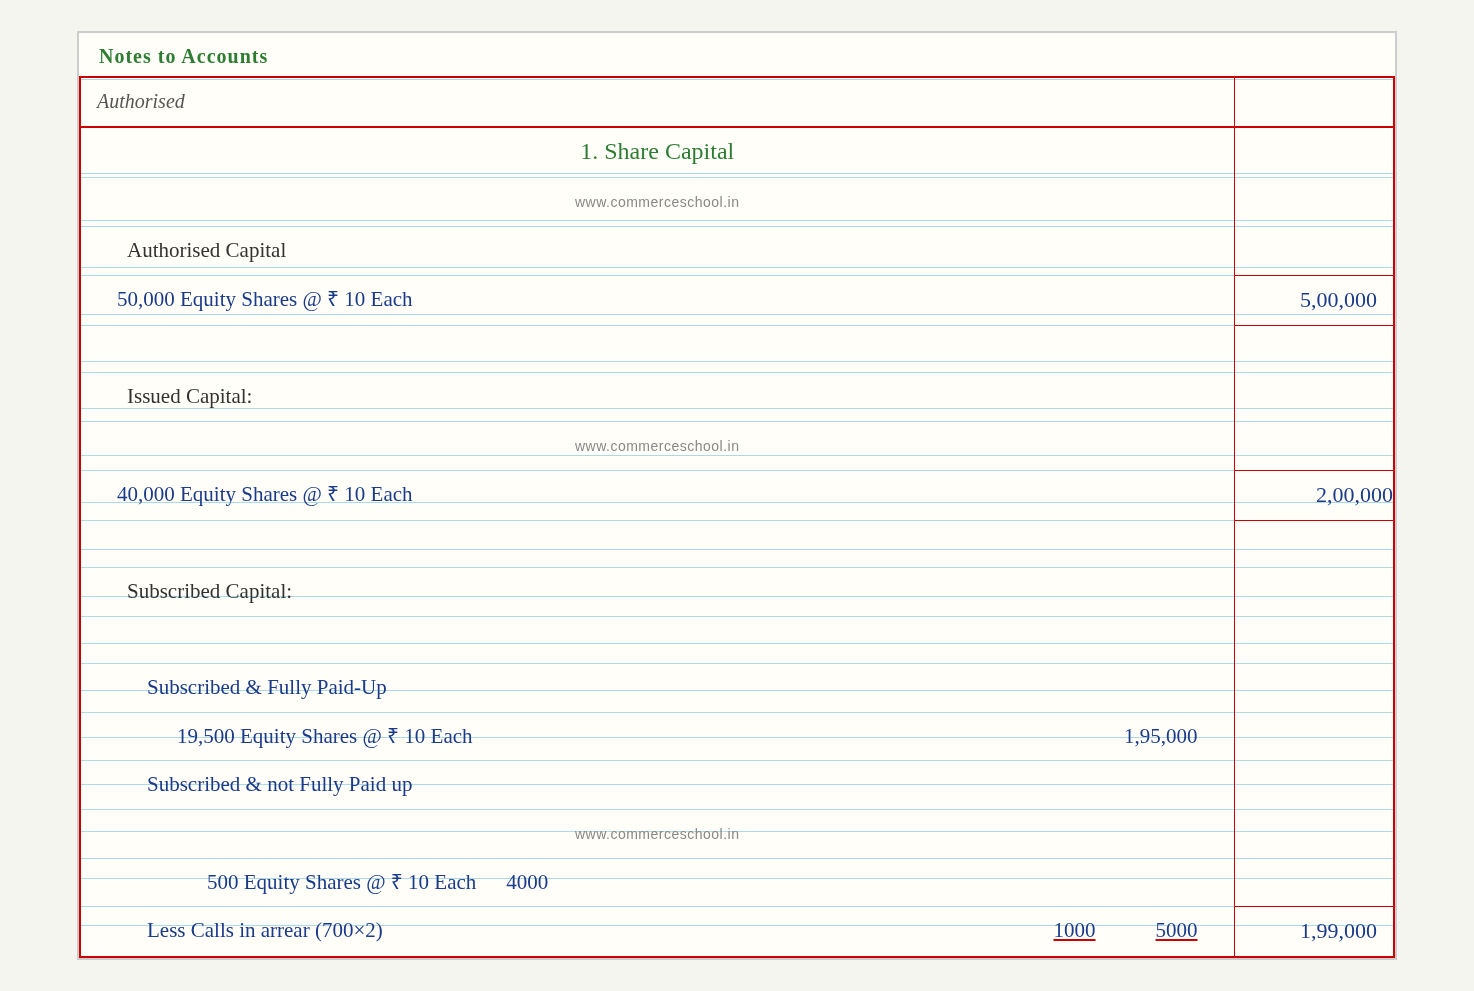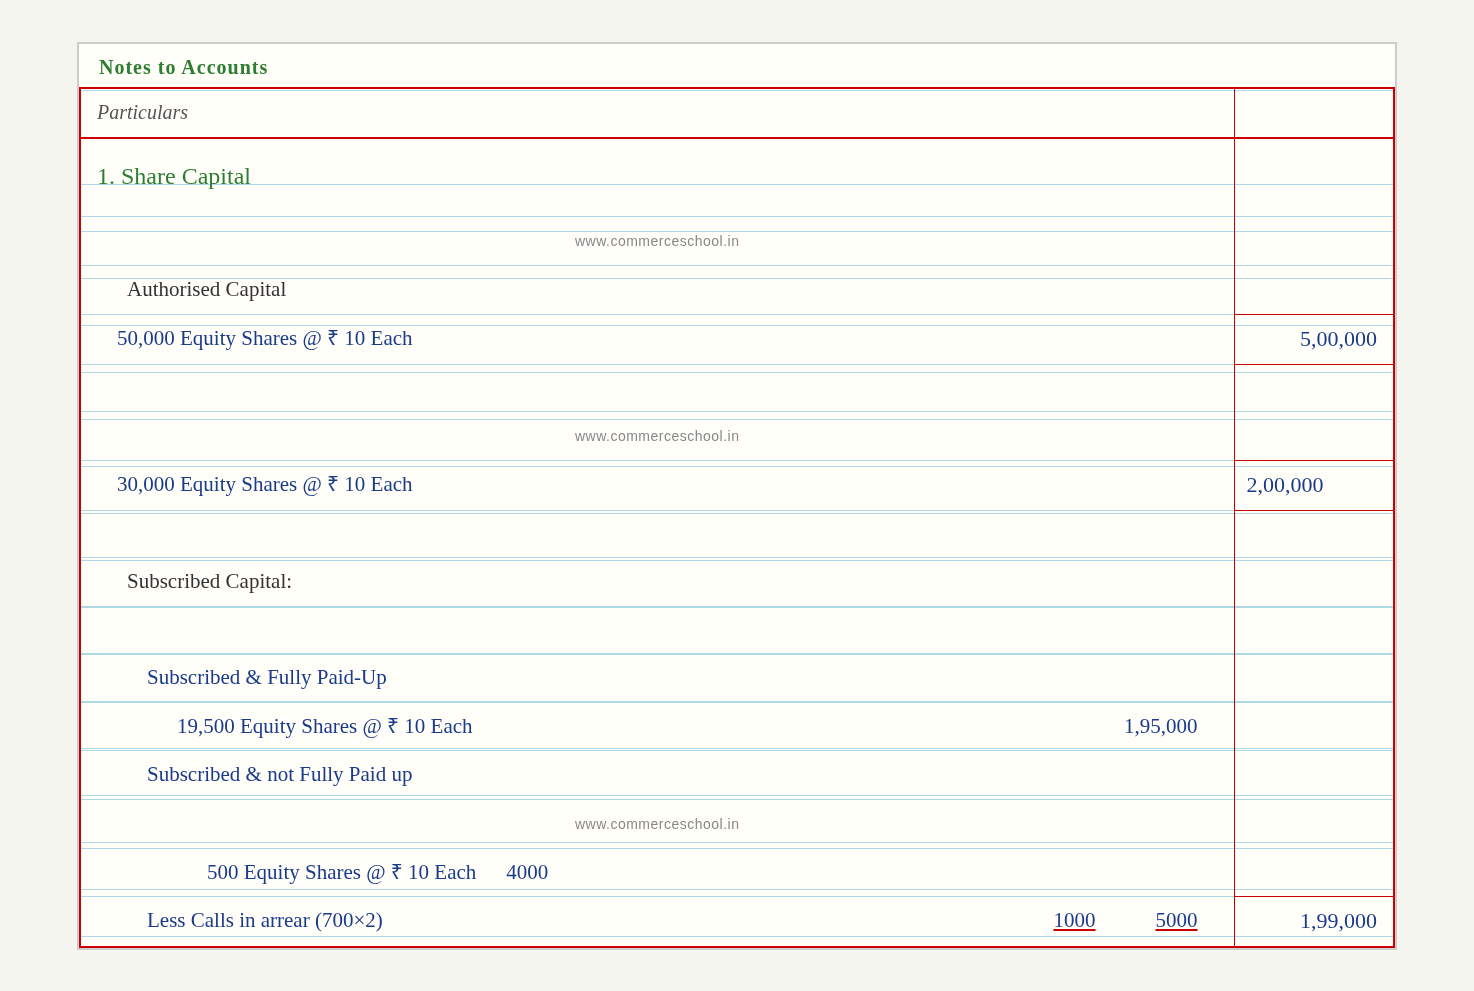--- a/index.html
+++ b/index.html
@@ -106,28 +106,28 @@
 
   <table class="main-table">
     <colgroup>
       <col style="width: calc(100% - 160px);">
       <col style="width: 160px;">
     </colgroup>
 
     <tbody>
         <tr>
       <td style="border: 2px solid #cc0000; border-right: 1px solid #cc0000; border-bottom: 2px solid #cc0000; height: 47px; padding: 0 16px;">
-        <span class="part-header">Particulars</span>
+        <span class="part-header">Authorised</span>
       </td>
       <td style="border: 2px solid #cc0000; border-left: 1px solid #cc0000; border-bottom: 2px solid #cc0000; height: 47px;">
       </td>
     </tr>
 
     <tr>
-      <td style="border-left: 2px solid #cc0000; border-right: 1px solid #cc0000; height: 47px; padding: 14px 16px;">
+      <td style="border-left: 2px solid #cc0000; border-right: 1px solid #cc0000; height: 47px; padding: 0 16px; text-align: center;">
         <span class="section-title">1. Share Capital</span>
       </td>
       <td style="border-right: 2px solid #cc0000; border-left: 1px solid #cc0000; height: 47px;"></td>
     </tr>
 
     <tr>
       <td style="border-left: 2px solid #cc0000; border-right: 1px solid #cc0000; height: 47px; text-align: center;">
         <span class="watermark">www.commerceschool.in</span>
       </td>
       <td style="border-right: 2px solid #cc0000; border-left: 1px solid #cc0000; height: 47px;"></td>
@@ -147,33 +147,39 @@
       <td style="border-right: 2px solid #cc0000; border-left: 1px solid #cc0000; border-top: 1px solid #cc0000; border-bottom: 1px solid #cc0000; height: 47px; text-align: right; padding-right: 16px;">
         <span class="blue-label" style="font-size: 22px;">5,00,000</span>
       </td>
     </tr>
 
     <tr>
       <td style="border-left: 2px solid #cc0000; border-right: 1px solid #cc0000; height: 47px;"></td>
       <td style="border-right: 2px solid #cc0000; border-left: 1px solid #cc0000; height: 47px;"></td>
     </tr>
 
+    <tr>
+      <td style="border-left: 2px solid #cc0000; border-right: 1px solid #cc0000; height: 47px; padding: 0 16px;">
+        <span style="padding-left: 30px;" class="label-text">Issued Capital:</span>
+      </td>
+      <td style="border-right: 2px solid #cc0000; border-left: 1px solid #cc0000; height: 47px;"></td>
+    </tr>
 
     <tr>
       <td style="border-left: 2px solid #cc0000; border-right: 1px solid #cc0000; height: 47px; text-align: center;">
         <span class="watermark">www.commerceschool.in</span>
       </td>
       <td style="border-right: 2px solid #cc0000; border-left: 1px solid #cc0000; height: 47px;"></td>
     </tr>
 
     <tr>
       <td style="border-left: 2px solid #cc0000; border-right: 1px solid #cc0000; height: 47px; padding: 0 16px;">
-        <span style="padding-left: 20px;" class="blue-label">30,000  Equity Shares @ ₹ 10  Each</span>
-      </td>
-      <td style="border-right: 2px solid #cc0000; border-left: 1px solid #cc0000; border-top: 1px solid #cc0000; border-bottom: 1px solid #cc0000; height: 47px; padding-right: 0;">
+        <span style="padding-left: 20px;" class="blue-label">40,000  Equity Shares @ ₹ 10  Each</span>
+      </td>
+      <td style="border-right: 2px solid #cc0000; border-left: 1px solid #cc0000; border-top: 1px solid #cc0000; border-bottom: 1px solid #cc0000; height: 47px; text-align: right; padding-right: 0;">
         <span class="blue-label" style="font-size: 22px;">2,00,000</span>
       </td>
     </tr>
 
     <tr>
       <td style="border-left: 2px solid #cc0000; border-right: 1px solid #cc0000; height: 47px;"></td>
       <td style="border-right: 2px solid #cc0000; border-left: 1px solid #cc0000; height: 47px;"></td>
     </tr>
 
     <tr>

